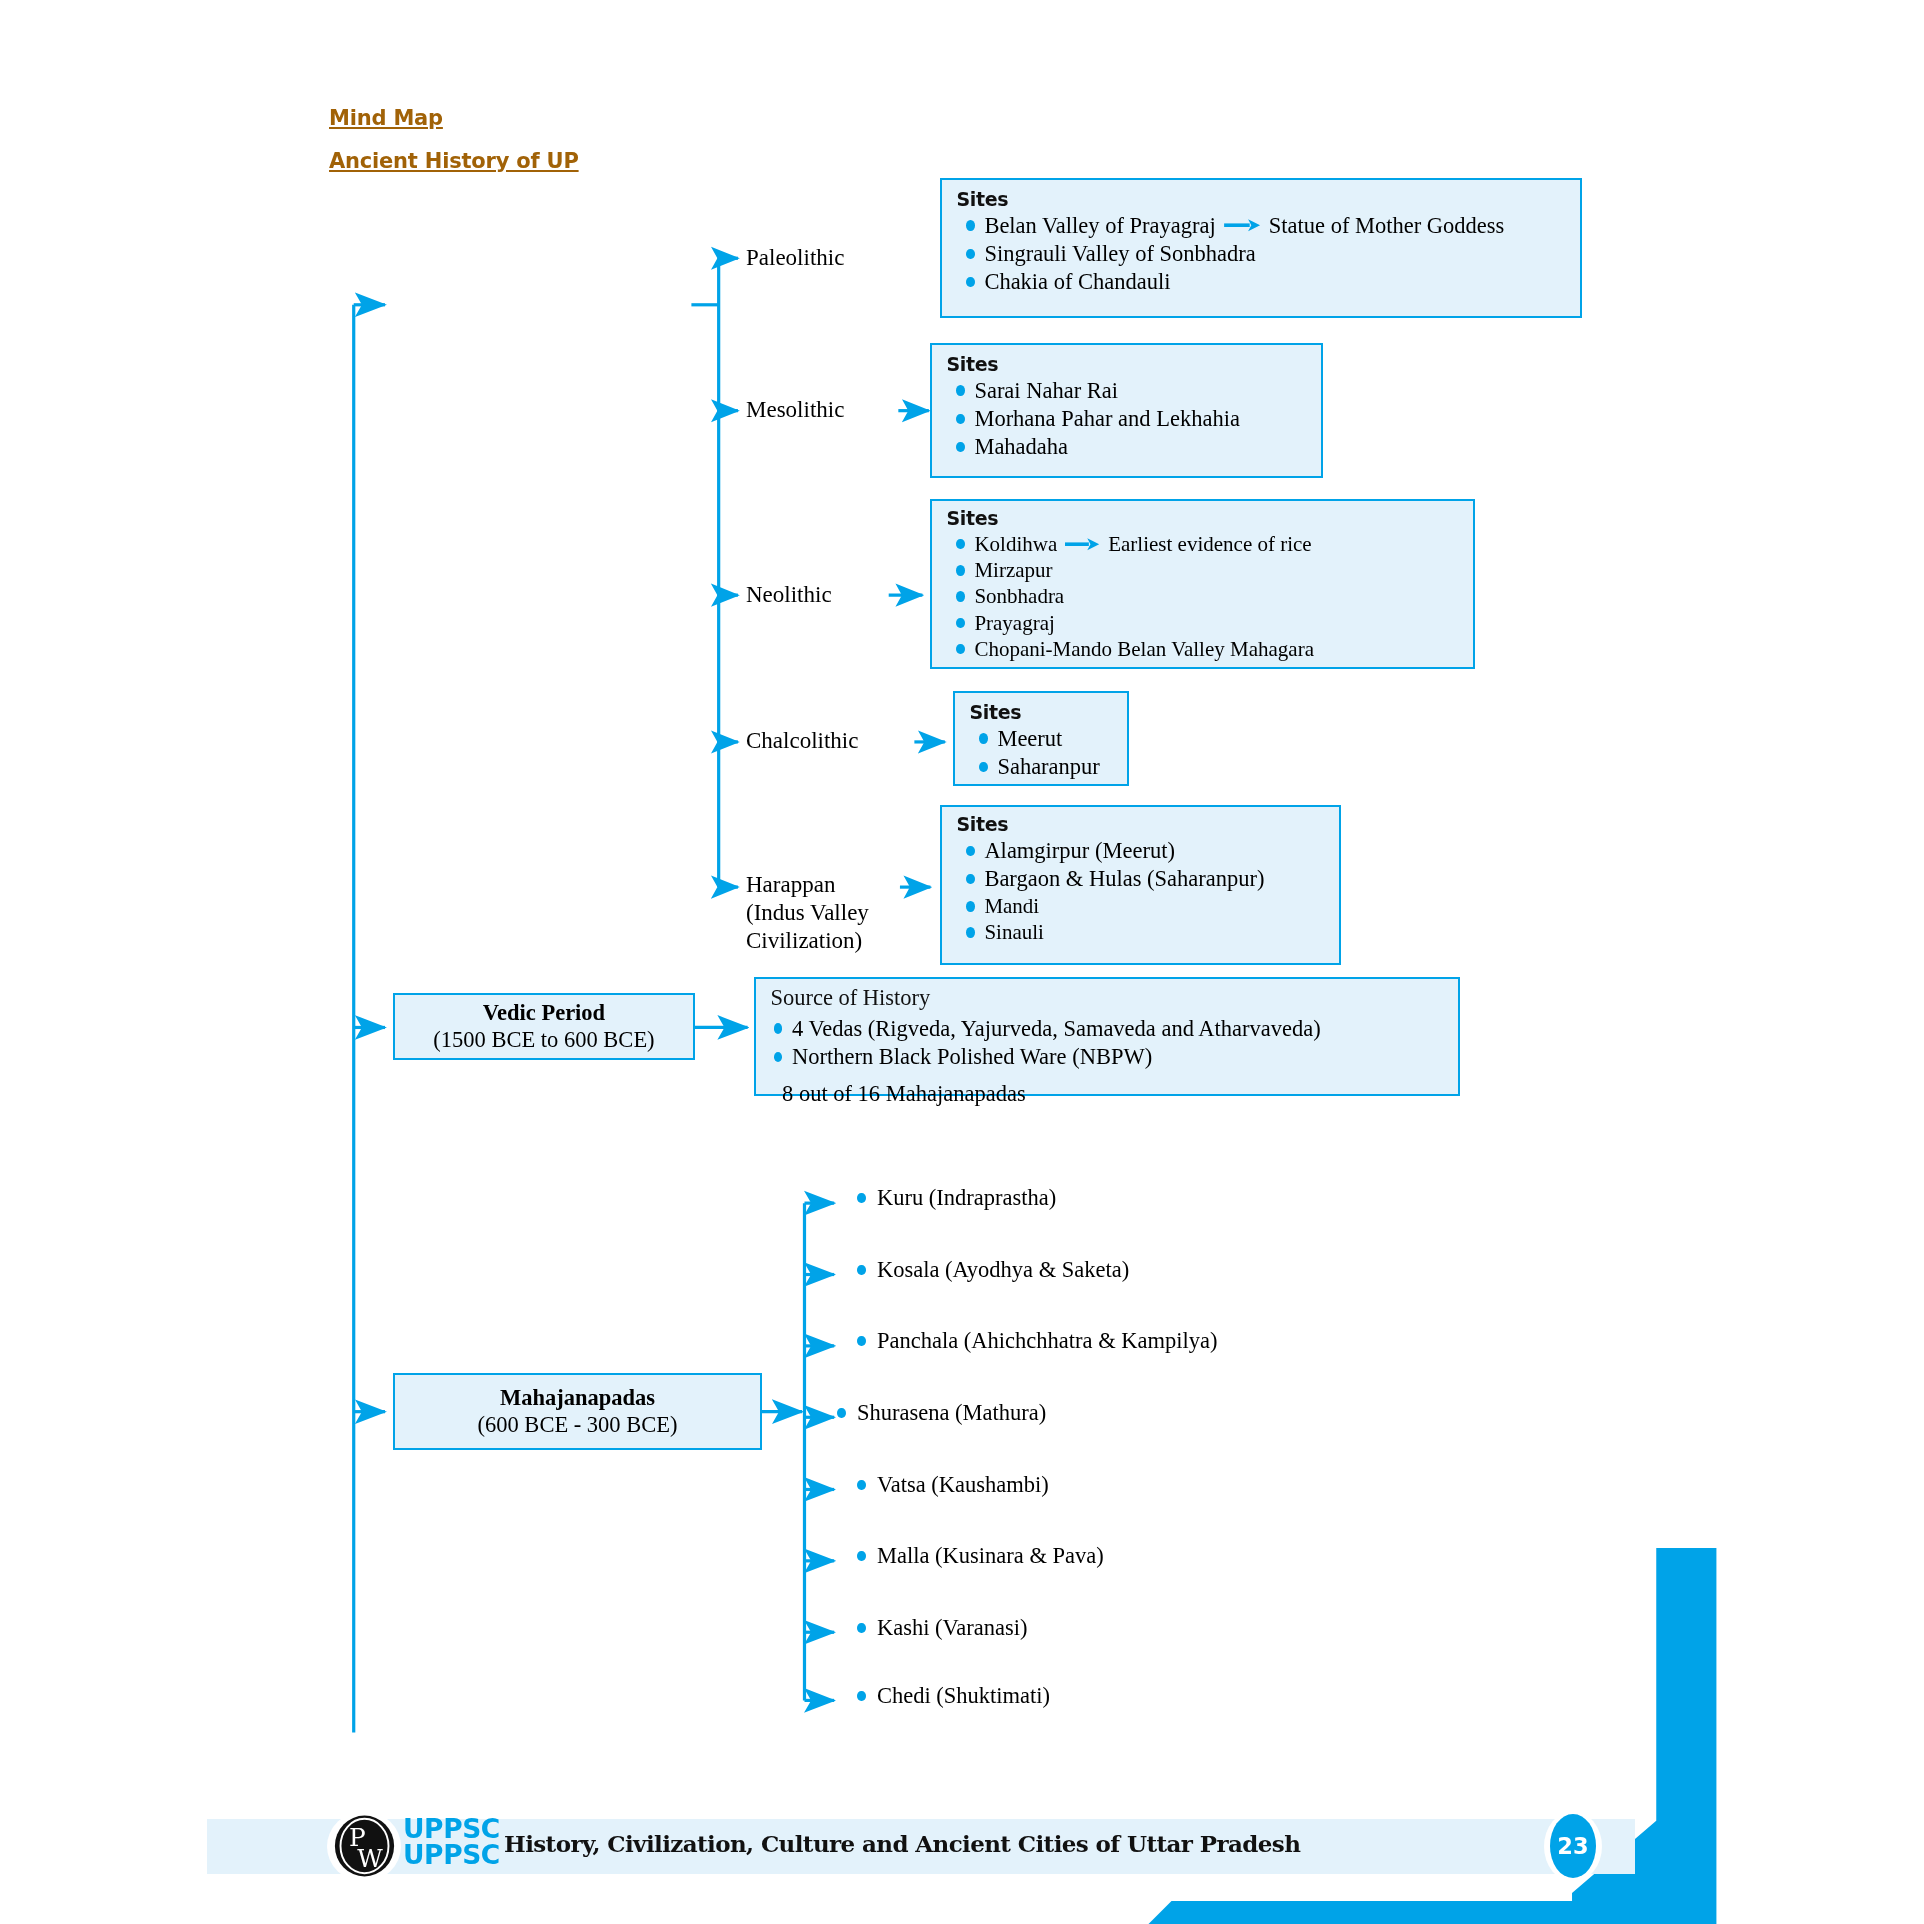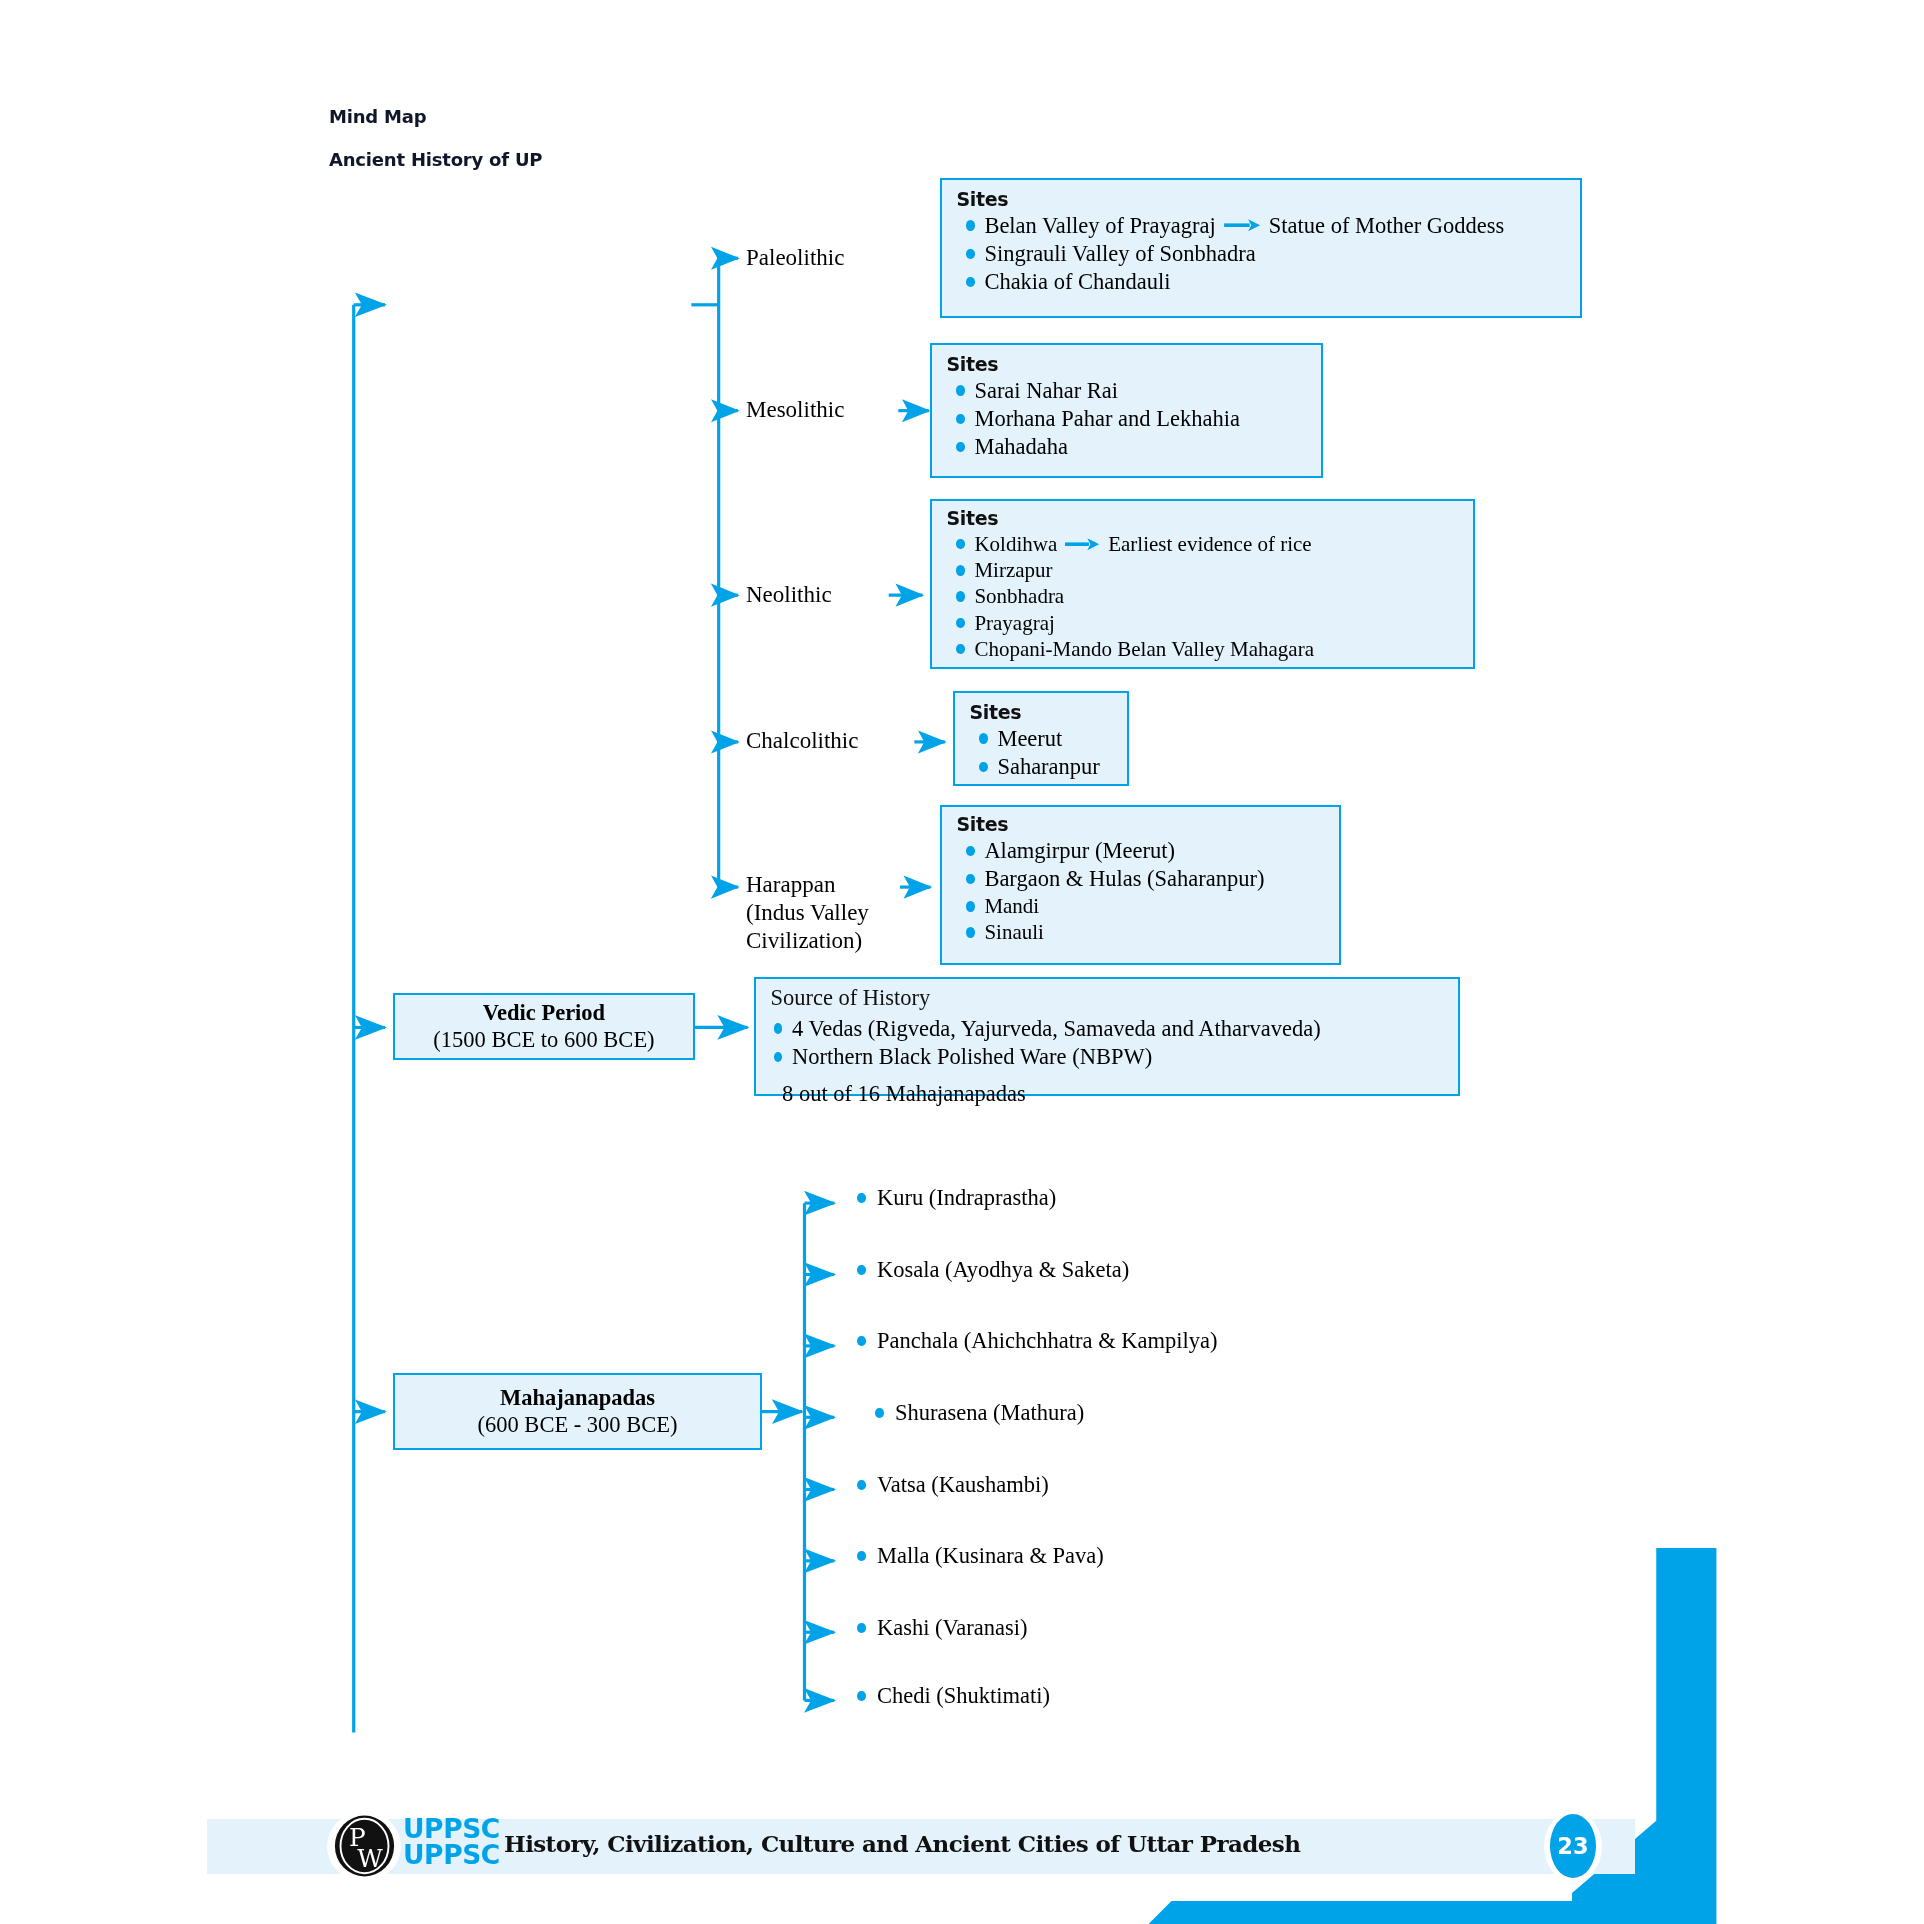--- a/index.html
+++ b/index.html
@@ -10,23 +10,24 @@
     position:relative;
     overflow:hidden;
   }
   .page{position:absolute;inset:0;}
 
   
   .hdr{
     position:absolute;
     font-family:"DejaVu Sans", sans-serif;
     font-weight:bold;
-    font-size:18px;
+    font-size:21px;
     letter-spacing:-0.2px;
-    color:#0f172a;
+    color:#a16207;
+    text-decoration:underline;
   }
   #hdr-mindmap{left:329px;top:106px;}
   #hdr-subtitle{left:329px;top:149px;text-align:right;}
 
   
   .node-box{
     position:absolute;
     background:#e3f2fb;
     border:2.4px solid #00A3E8;
     box-sizing:border-box;
@@ -380,21 +381,21 @@
     <span>Kuru (Indraprastha)</span>
   </div>
   <div class="mj-item" style="left:857px;top:1257px;">
     <span class="bul"></span>
     <span>Kosala (Ayodhya &amp; Saketa)</span>
   </div>
   <div class="mj-item" style="left:857px;top:1328px;">
     <span class="bul"></span>
     <span>Panchala (Ahichchhatra &amp; Kampilya)</span>
   </div>
-  <div class="mj-item" style="left:875px;top:1400px;">
+  <div class="mj-item" style="left:837px;top:1400px;">
     <span class="bul"></span>
     <span>Shurasena (Mathura)</span>
   </div>
   <div class="mj-item" style="left:857px;top:1472px;">
     <span class="bul"></span>
     <span>Vatsa (Kaushambi)</span>
   </div>
   <div class="mj-item" style="left:857px;top:1543px;">
     <span class="bul"></span>
     <span>Malla (Kusinara &amp; Pava)</span>

